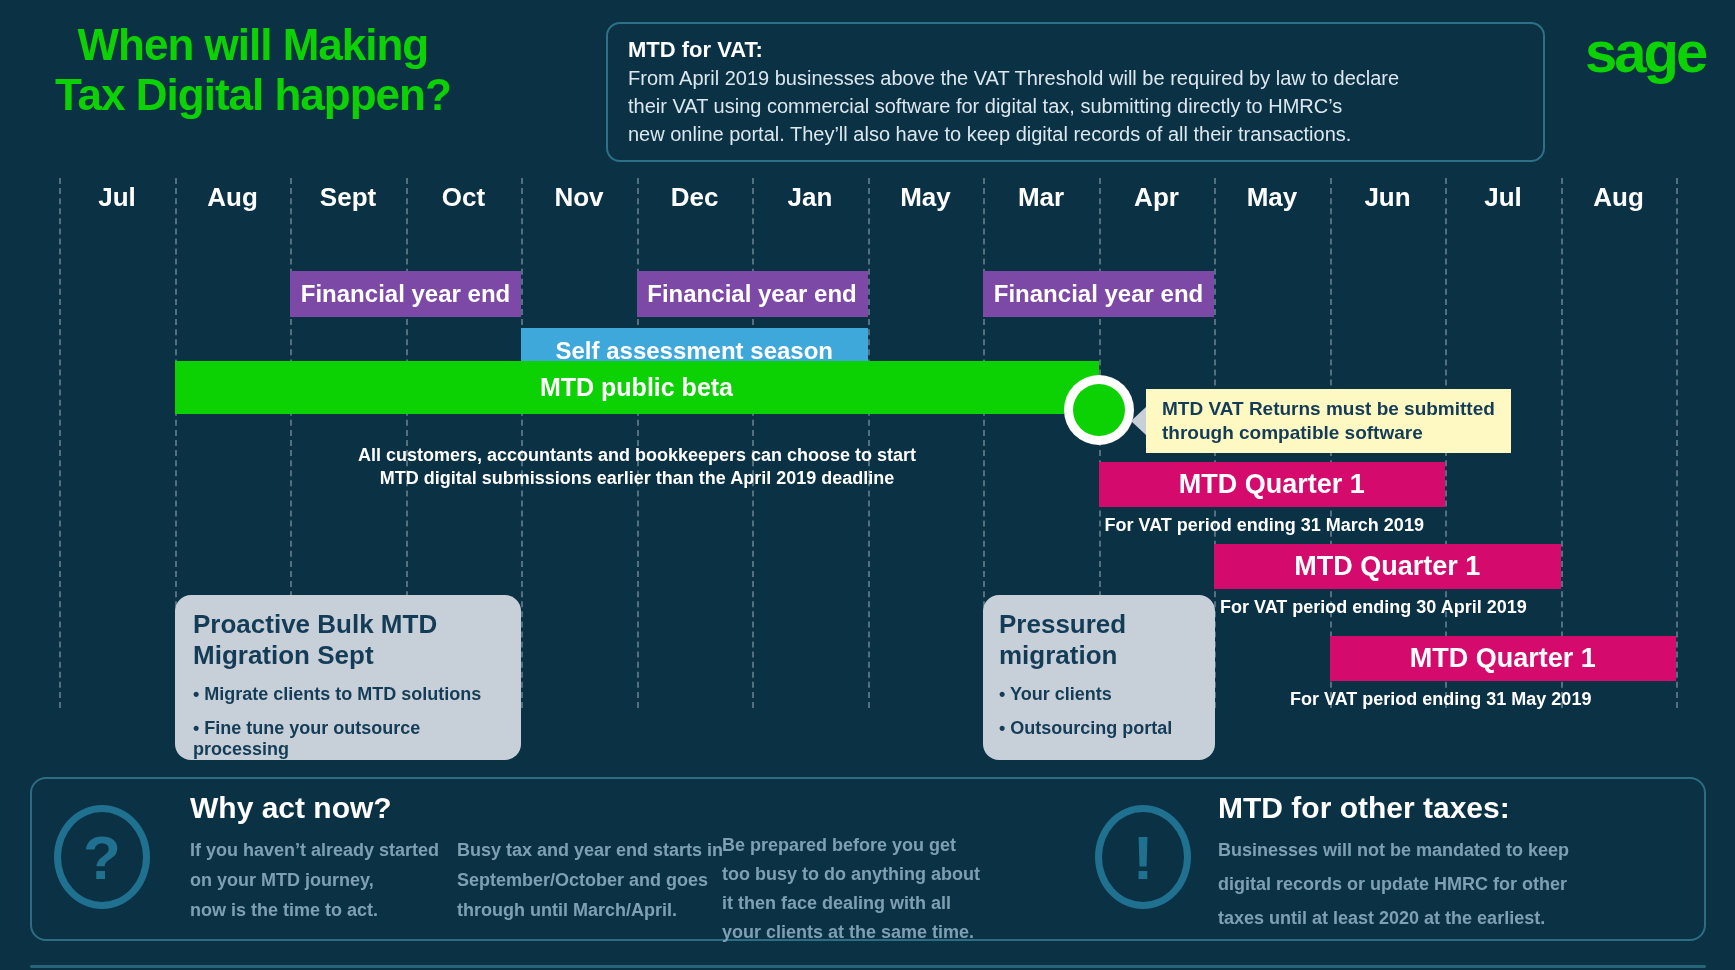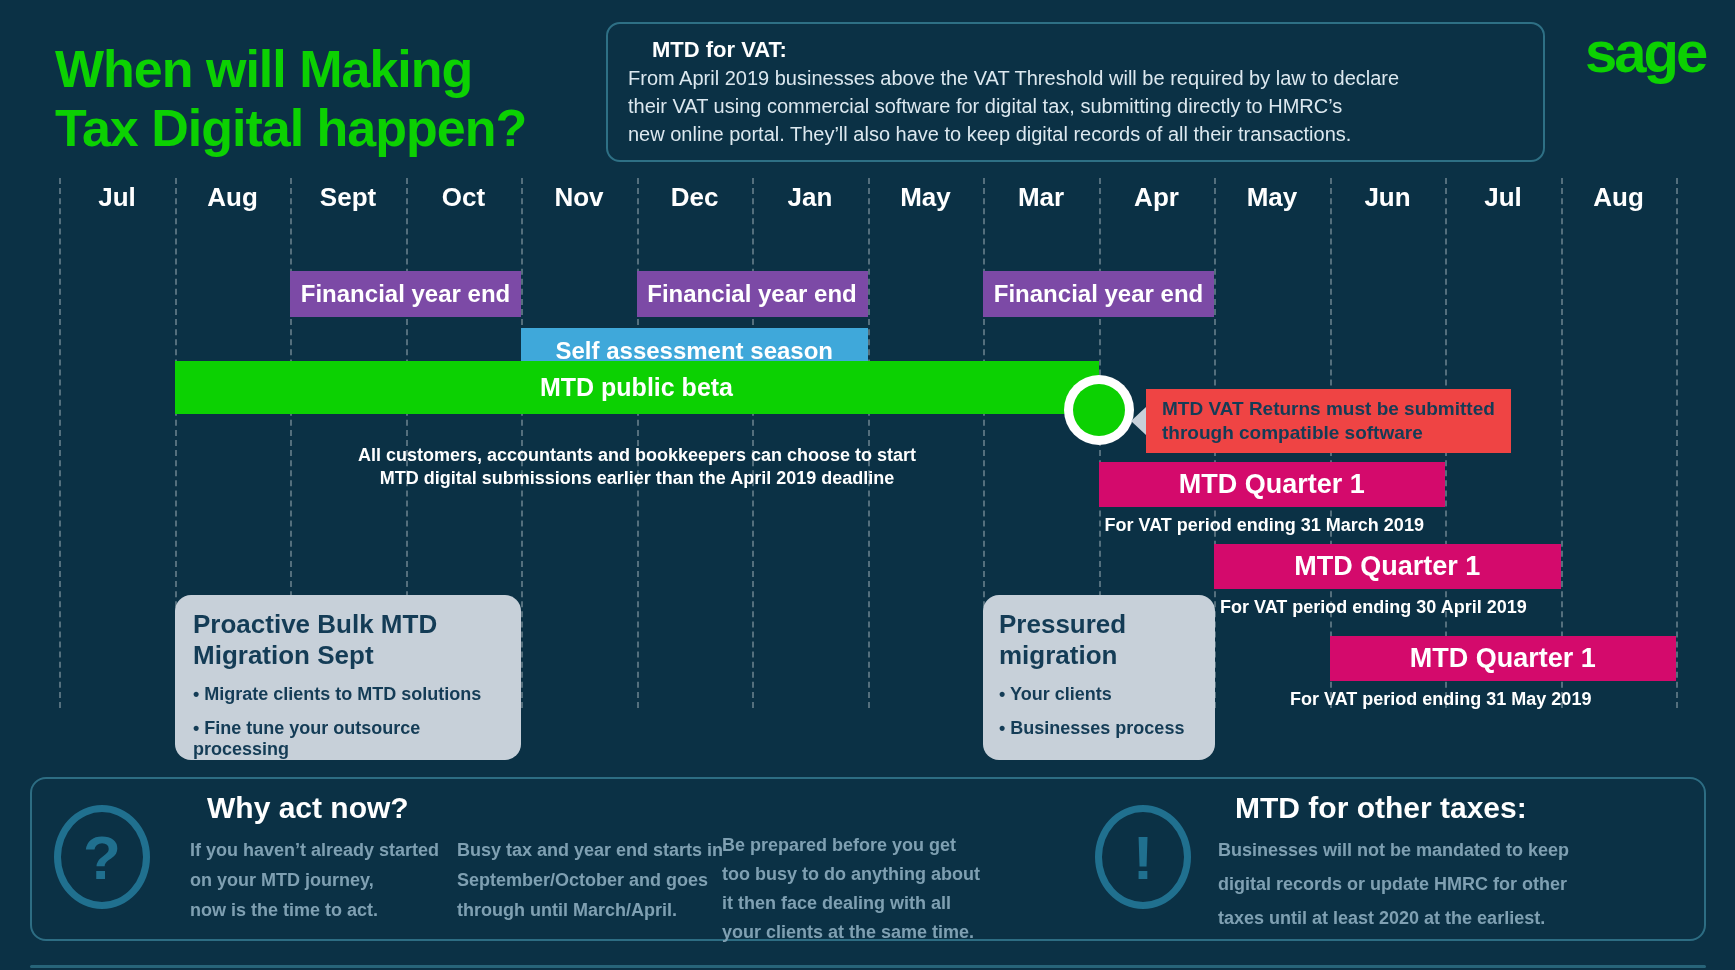--- a/index.html
+++ b/index.html
@@ -2,51 +2,52 @@
 <html><head>
 <meta charset="utf-8">
 <style>
   html,body{margin:0;padding:0;background:#062130;}
   .canvas{
     position:relative;width:1735px;height:970px;background:#0b3145;
     font-family:"Liberation Sans",sans-serif;overflow:hidden;
   }
   
   .page-title{
-    position:absolute;left:55px;top:40px;color:#0cd102;
-    font-size:52px;font-weight:700;line-height:1.14;letter-spacing:-1px;
+    position:absolute;left:55px;top:20px;color:#0cd102;
+    font-size:44px;font-weight:700;line-height:1.14;letter-spacing:-1px;
     white-space:pre-line;
+    text-align:center;
   }
   .sage-logo{
     position:absolute;left:1585px;top:18px;color:#0cd102;
     font-size:58px;font-weight:700;letter-spacing:-3px;
   }
   .info-box{
     position:absolute;left:606px;top:22px;width:939px;height:140px;
     border:2px solid #2e7085;border-radius:14px;box-sizing:border-box;
     padding:12px 20px;
   }
-  .info-title{color:#ffffff;font-size:22px;font-weight:700;line-height:28px;margin-left:24px;}
+  .info-title{color:#ffffff;font-size:22px;font-weight:700;line-height:28px;}
   .info-body{color:#dce8ef;font-size:20px;line-height:28px;white-space:pre-line;}
   
   #timeline{position:absolute;left:0;top:0;width:1735px;height:970px;}
   .gridline{position:absolute;top:178px;height:530px;width:0;
     border-left:2px dashed rgba(255,255,255,.30);z-index:1;}
   .month-label{position:absolute;top:182px;width:116px;margin-left:0;
     text-align:center;color:#ffffff;font-size:26px;font-weight:700;z-index:2;}
   .bar{position:absolute;display:flex;align-items:center;justify-content:center;
     color:#ffffff;font-weight:700;z-index:3;white-space:nowrap;}
   .bar-caption{position:absolute;color:#ffffff;font-weight:700;font-size:18px;
     white-space:nowrap;z-index:3;}
   .marker-outer{position:absolute;width:70px;height:70px;border-radius:50%;
     background:#ffffff;z-index:4;}
   .marker-inner{position:absolute;left:9px;top:9px;width:52px;height:52px;border-radius:50%;}
   .beta-note{position:absolute;left:175px;top:444px;width:924px;text-align:center;
     color:#ffffff;font-weight:700;font-size:18px;line-height:23px;white-space:pre-line;z-index:3;}
-  .callout{position:absolute;left:1146px;top:389px;height:64px;background:#ef4444;
+  .callout{position:absolute;left:1146px;top:389px;height:64px;background:#fef9c3;
     color:#143c56;font-weight:700;font-size:19px;line-height:24px;padding:0 16px;
     display:flex;align-items:center;white-space:pre-line;z-index:5;}
   .callout-notch{position:absolute;left:-15px;top:50%;margin-top:-14px;width:0;height:0;
     border-top:14px solid transparent;border-bottom:14px solid transparent;
     border-right:15px solid #c7d0d9;}
   
   .gray-box{position:absolute;top:595px;height:165px;background:#c7d0d9;
     border-radius:16px;box-sizing:border-box;padding:14px 10px 0 18px;
     color:#143c56;z-index:6;}
   .gb-title{font-size:26px;font-weight:700;line-height:31px;white-space:pre-line;}
@@ -56,21 +57,21 @@
   .gb-left{left:175px;width:346px;}
   .gb-right{left:983px;width:232px;padding-left:16px;}
   
   .bottom-panel{position:absolute;left:30px;top:777px;width:1676px;height:164px;
     border:2px solid #2d6d83;border-radius:16px;box-sizing:border-box;}
   .circle-icon{position:absolute;width:82px;height:90px;border:7px solid #20708f;
     border-radius:50%;color:#20708f;font-size:62px;font-weight:700;
     display:flex;align-items:center;justify-content:center;}
   .q-icon{left:22px;top:26px;}
   .x-icon{left:1063px;top:26px;}
-  .panel-heading{position:absolute;color:#ffffff;font-size:30px;font-weight:700;margin-left:17px;}
+  .panel-heading{position:absolute;color:#ffffff;font-size:30px;font-weight:700;}
   .panel-text{position:absolute;color:#7fa0b2;font-size:18px;font-weight:700;
     line-height:30px;white-space:pre-line;}
   .why-heading{left:158px;top:12px;}
   .why-col1{left:158px;top:56px;}
   .why-col2{left:425px;top:56px;}
   .why-col3{left:690px;top:52px;line-height:29px;}
   .ot-heading{left:1186px;top:12px;}
   .ot-body{left:1186px;top:54px;line-height:34px;}
   .bottom-edge-line{position:absolute;left:30px;top:965px;width:1676px;height:3px;
     background:rgba(45,109,131,.85);border-radius:3px;}
@@ -154,21 +155,21 @@
         <li>Migrate clients to MTD solutions</li>
         <li>Fine tune your outsource processing</li>
       </ul>
   </div>
 
   <div class="gray-box gb-right">
     <div class="gb-title">Pressured
 migration</div>
     <ul>
         <li>Your clients</li>
-        <li>Businesses process</li>
+        <li>Outsourcing portal</li>
       </ul>
   </div>
 
   <div class="bottom-panel">
     <div class="circle-icon q-icon">?</div>
     <div class="panel-heading why-heading">Why act now?</div>
     <div class="panel-text why-col1">If you haven’t already started
 on your MTD journey,
 now is the time to act.</div>
     <div class="panel-text why-col3">Be prepared before you get

